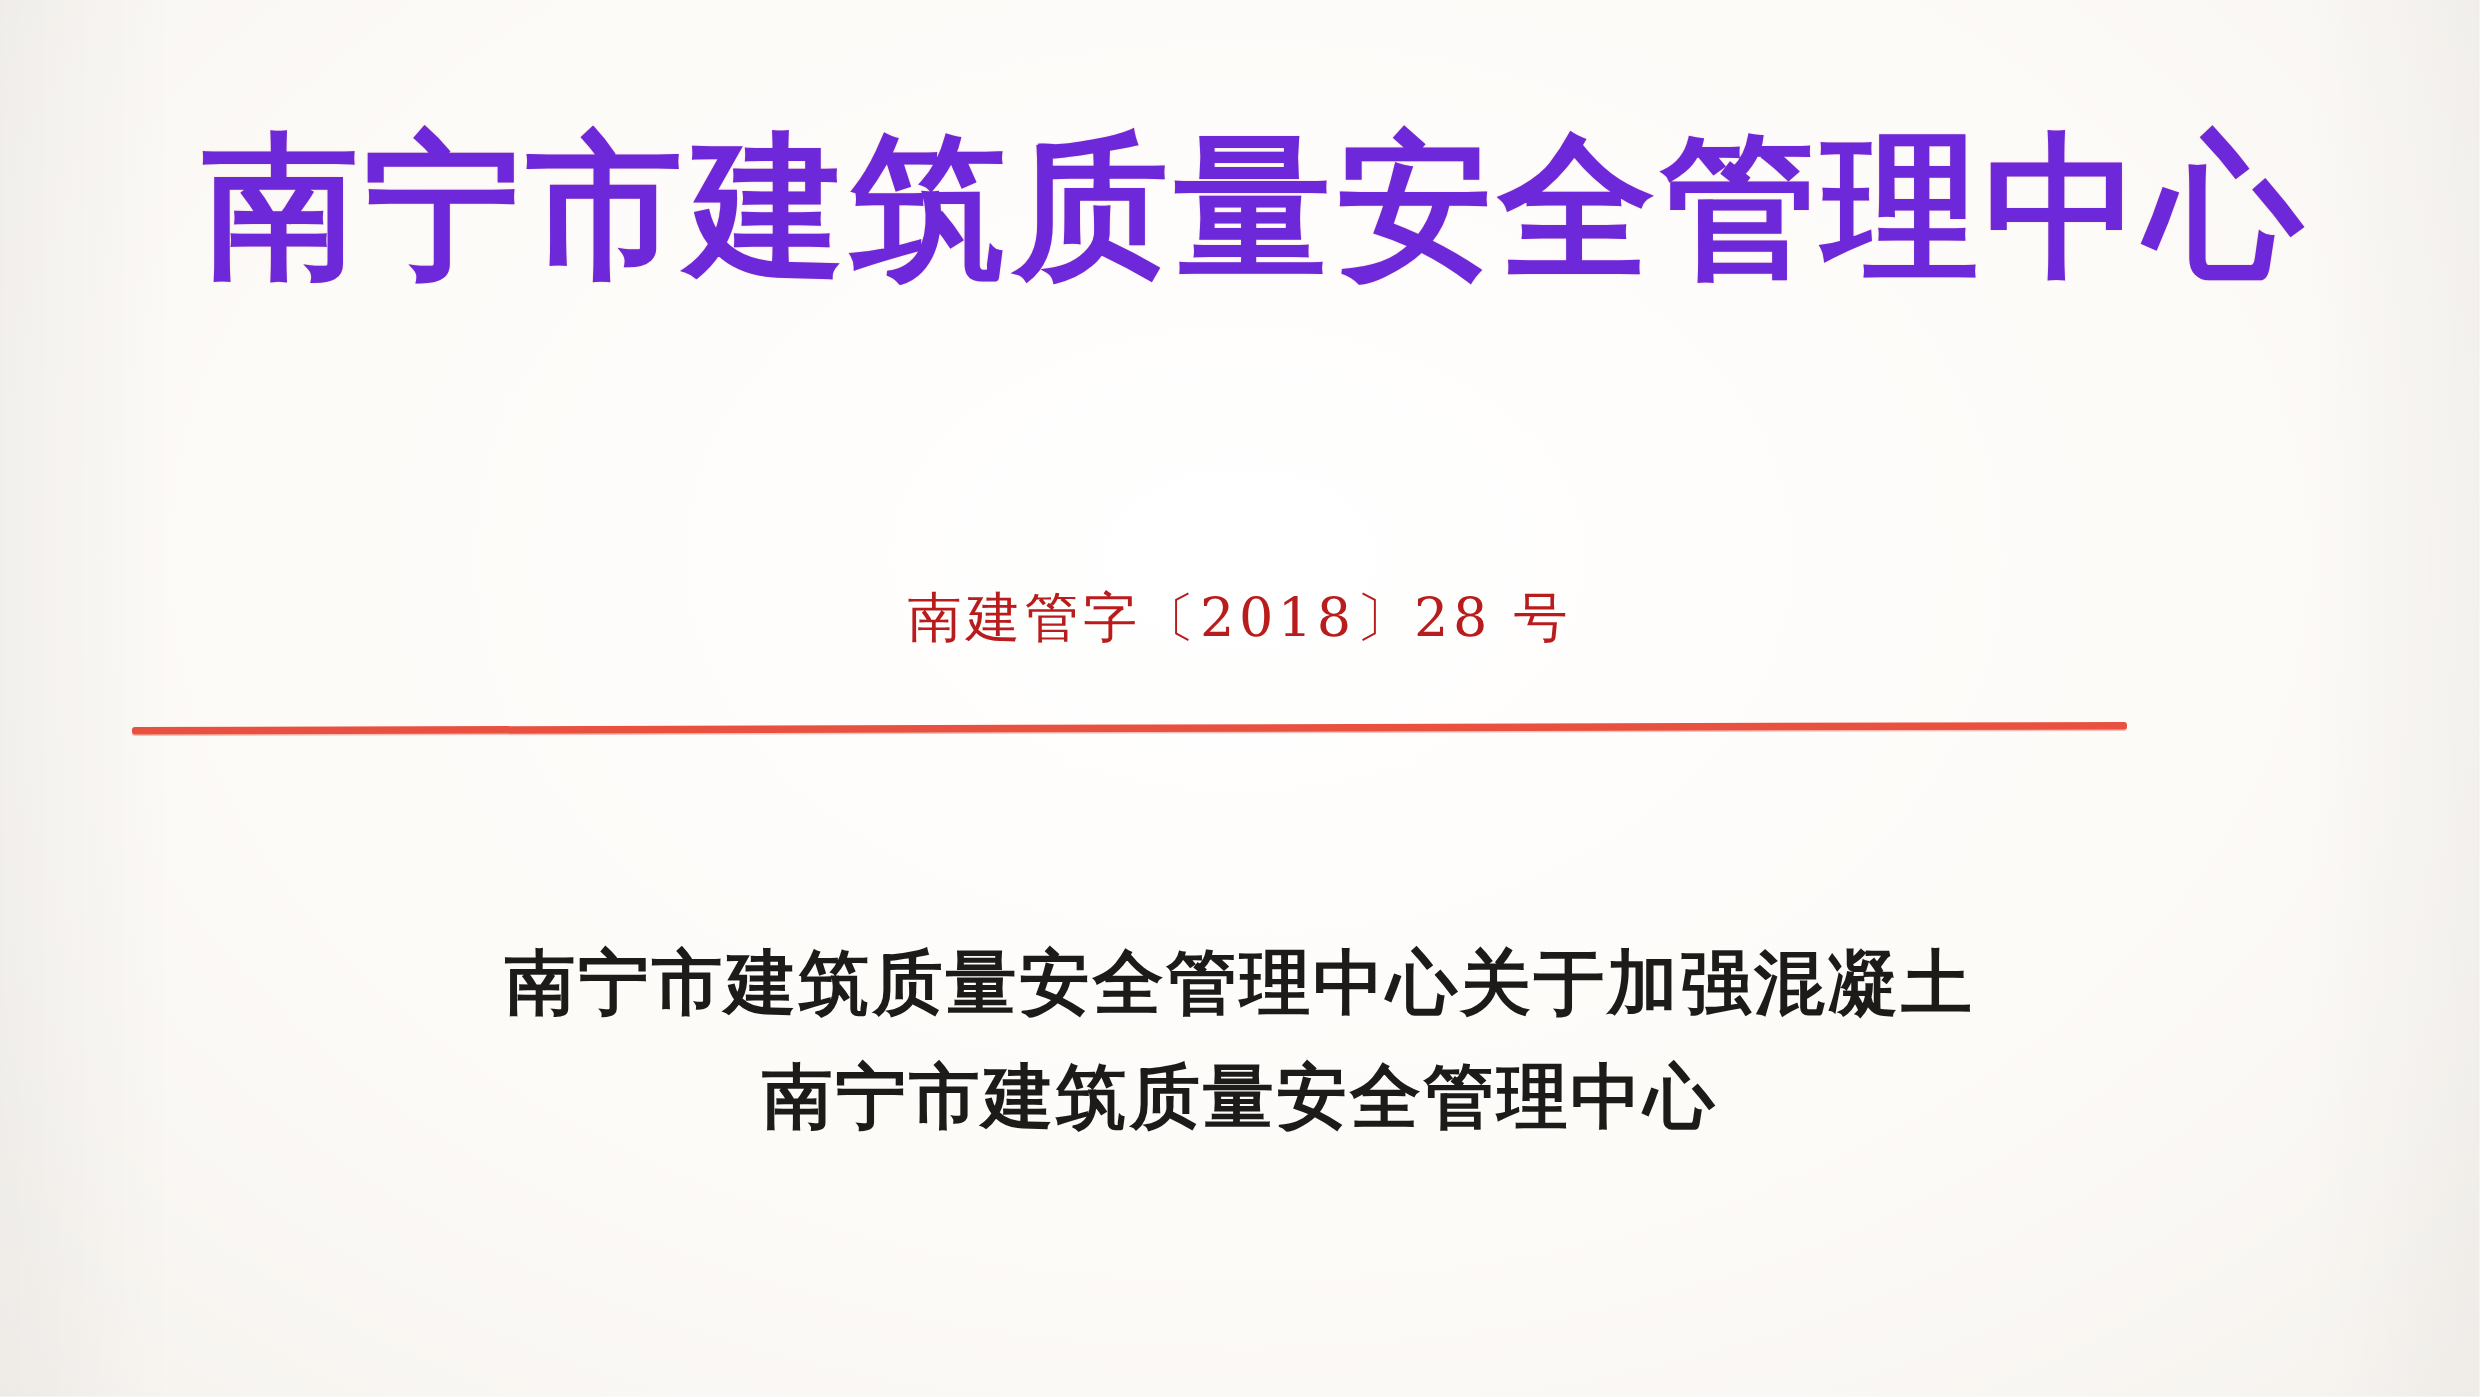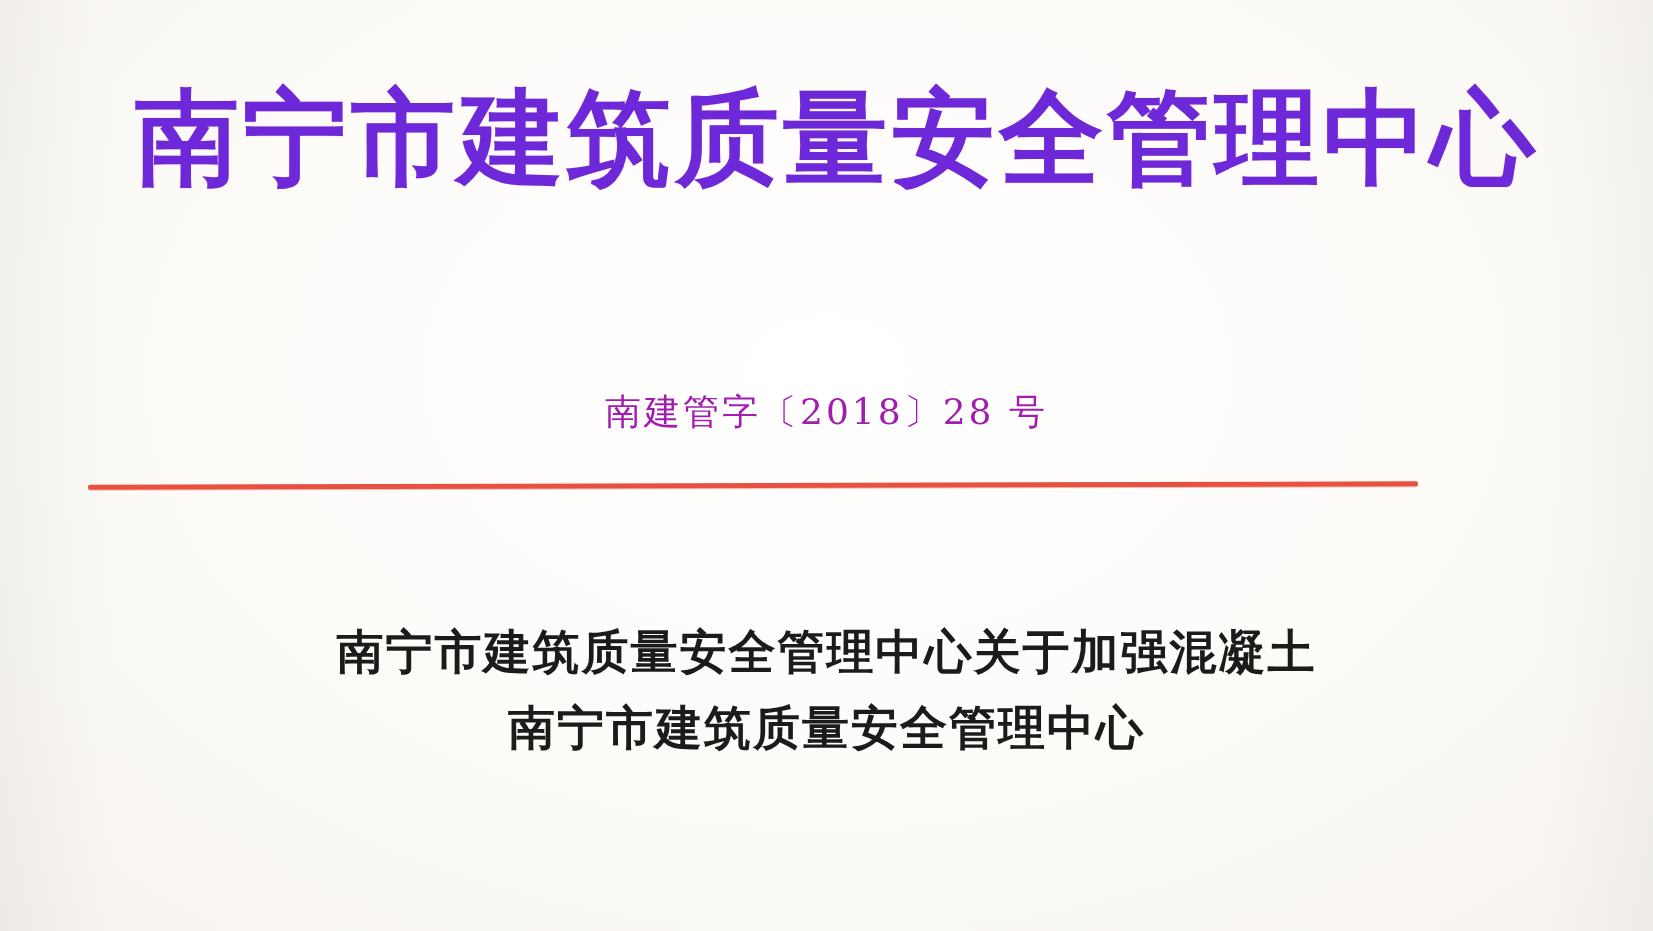--- a/index.html
+++ b/index.html
@@ -50,21 +50,21 @@
     text-shadow: 0 0 1px rgba(236,74,58,0.35);
     margin-left: 21px;
   }
 
   .doc-number {
     position: absolute;
     top: 388px;
     left: 0;
     right: 0;
     text-align: center;
-    color: #a21caf;
+    color: #b91c1c;
     font-family: "DejaVu Serif", "Liberation Serif", serif;
     font-size: 36px;
     letter-spacing: 3px;
     white-space: nowrap;
   }
 
   .red-rule {
     position: absolute;
     top: 483px;
     left: 88px;
@@ -85,21 +85,20 @@
     color: #1d1b19;
     font-family: "DejaVu Serif", "Liberation Serif", serif;
     font-weight: 700;
     font-size: 47px;
     line-height: 1.62;
     letter-spacing: 2px;
   }
   .title-block .line {
     display: block;
     white-space: nowrap;
-    font-family: Liberation Mono, monospace;
   }
 </style>
 </head>
 <body>
 
 <div class="paper"></div>
 
 <div class="doc">
 
   <div class="org-title">南宁市建筑质量安全管理中心</div>

